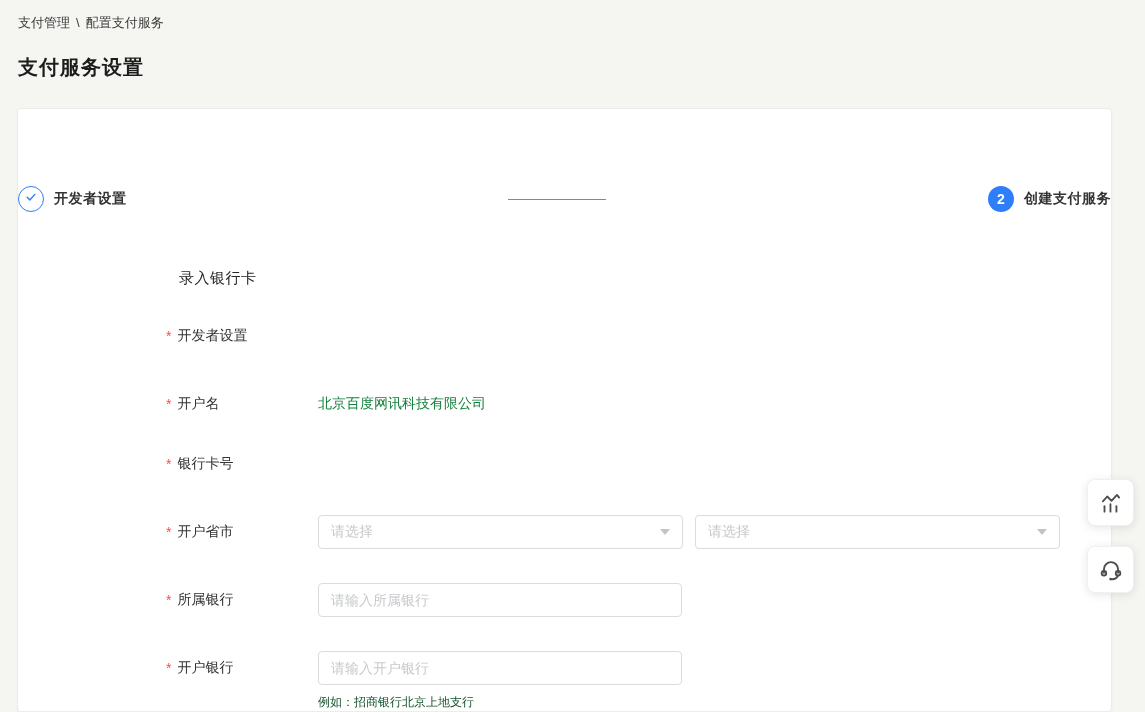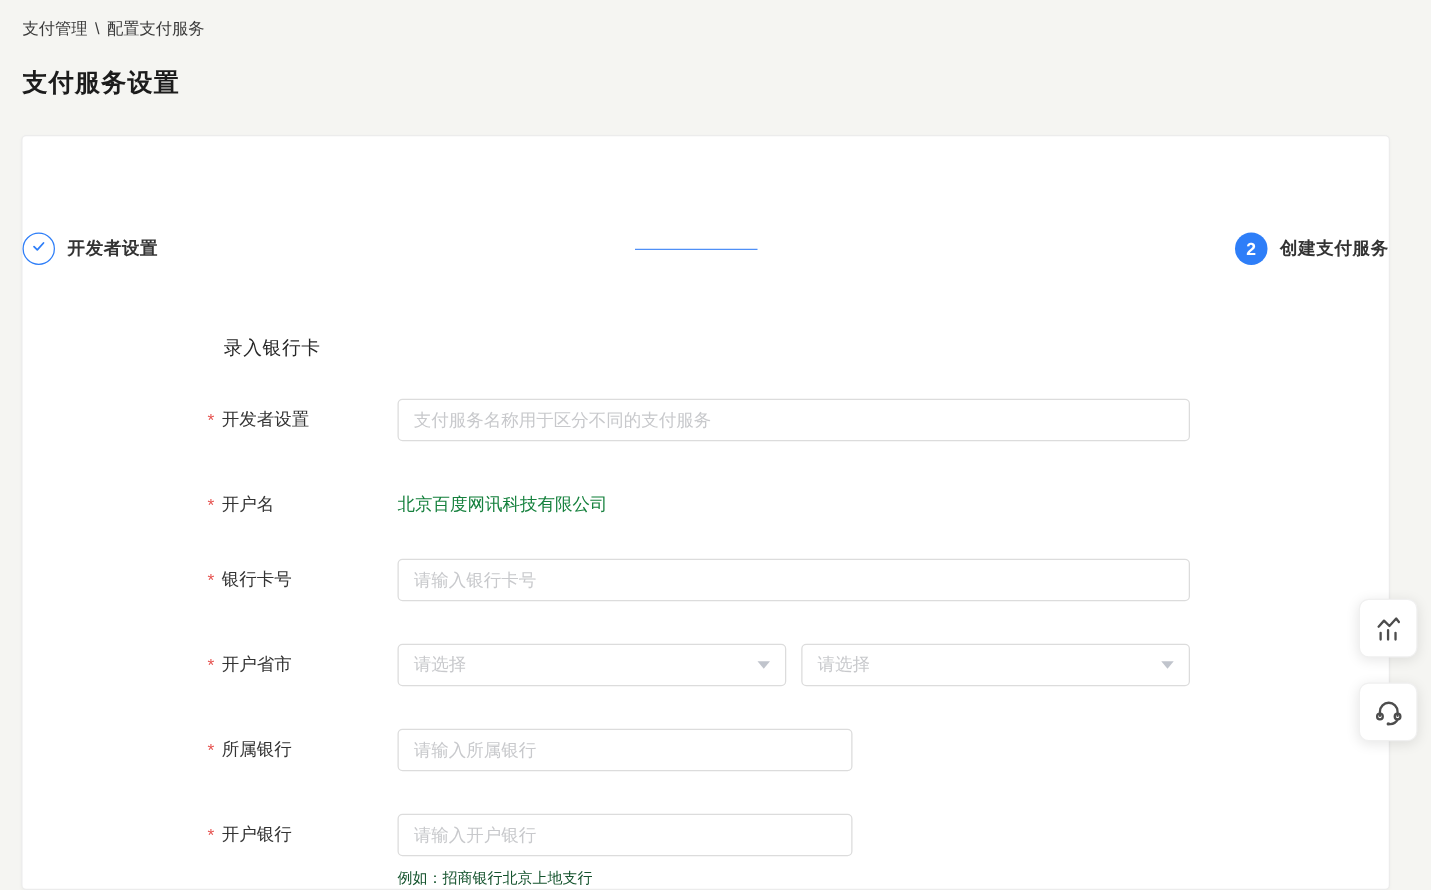--- a/index.html
+++ b/index.html
@@ -70,21 +70,21 @@
   }
   .required-star { color:#e65653; margin-right:6px; font-size:14px; }
   .text-input {
     height:34px; border:1px solid #dcdcdc; border-radius:4px;
     padding:0 12px; font-size:14px; color:#333;
     font-family:"Liberation Sans","DejaVu Sans",sans-serif;
     background:#fff; outline:none;
   }
   .text-input::placeholder { color:#c8c9cc; }
   .w-wide   { width:634px; }
-  .w-half   { width:311px; }
+  .w-half   { width:365px; }
   .w-narrow { width:364px; }
   .static-value {
     height:34px; display:flex; align-items:center;
     font-size:14px; color:#15803d;
   }
   .select-box {
     height:34px; border:1px solid #dcdcdc; border-radius:4px;
     padding:0 12px; background:#fff;
     display:inline-flex; align-items:center; justify-content:space-between;
     cursor:pointer;
@@ -147,37 +147,35 @@
 
   <div class="section-title">录入银行卡</div>
 
   <div class="bank-form">
 
     <div class="form-row">
       <div class="row-label">
         <span class="required-star">*</span>
         <span>开发者设置</span>
       </div>
-      <input class="text-input w-wide" type="text" placeholder="支付服务名称用于区分不同的支付服务" style="">
     </div>
 
     <div class="form-row static-row">
       <div class="row-label">
         <span class="required-star">*</span>
         <span>开户名</span>
       </div>
       <div class="static-value">北京百度网讯科技有限公司</div>
     </div>
 
     <div class="form-row">
       <div class="row-label">
         <span class="required-star">*</span>
         <span>银行卡号</span>
       </div>
-      <input class="text-input w-wide" type="text" placeholder="请输入银行卡号" style="">
     </div>
 
     <div class="form-row">
       <div class="row-label">
         <span class="required-star">*</span>
         <span>开户省市</span>
       </div>
       <div class="select-box w-half">
         <span class="select-placeholder">请选择</span>
         <span class="select-arrow"></span>

